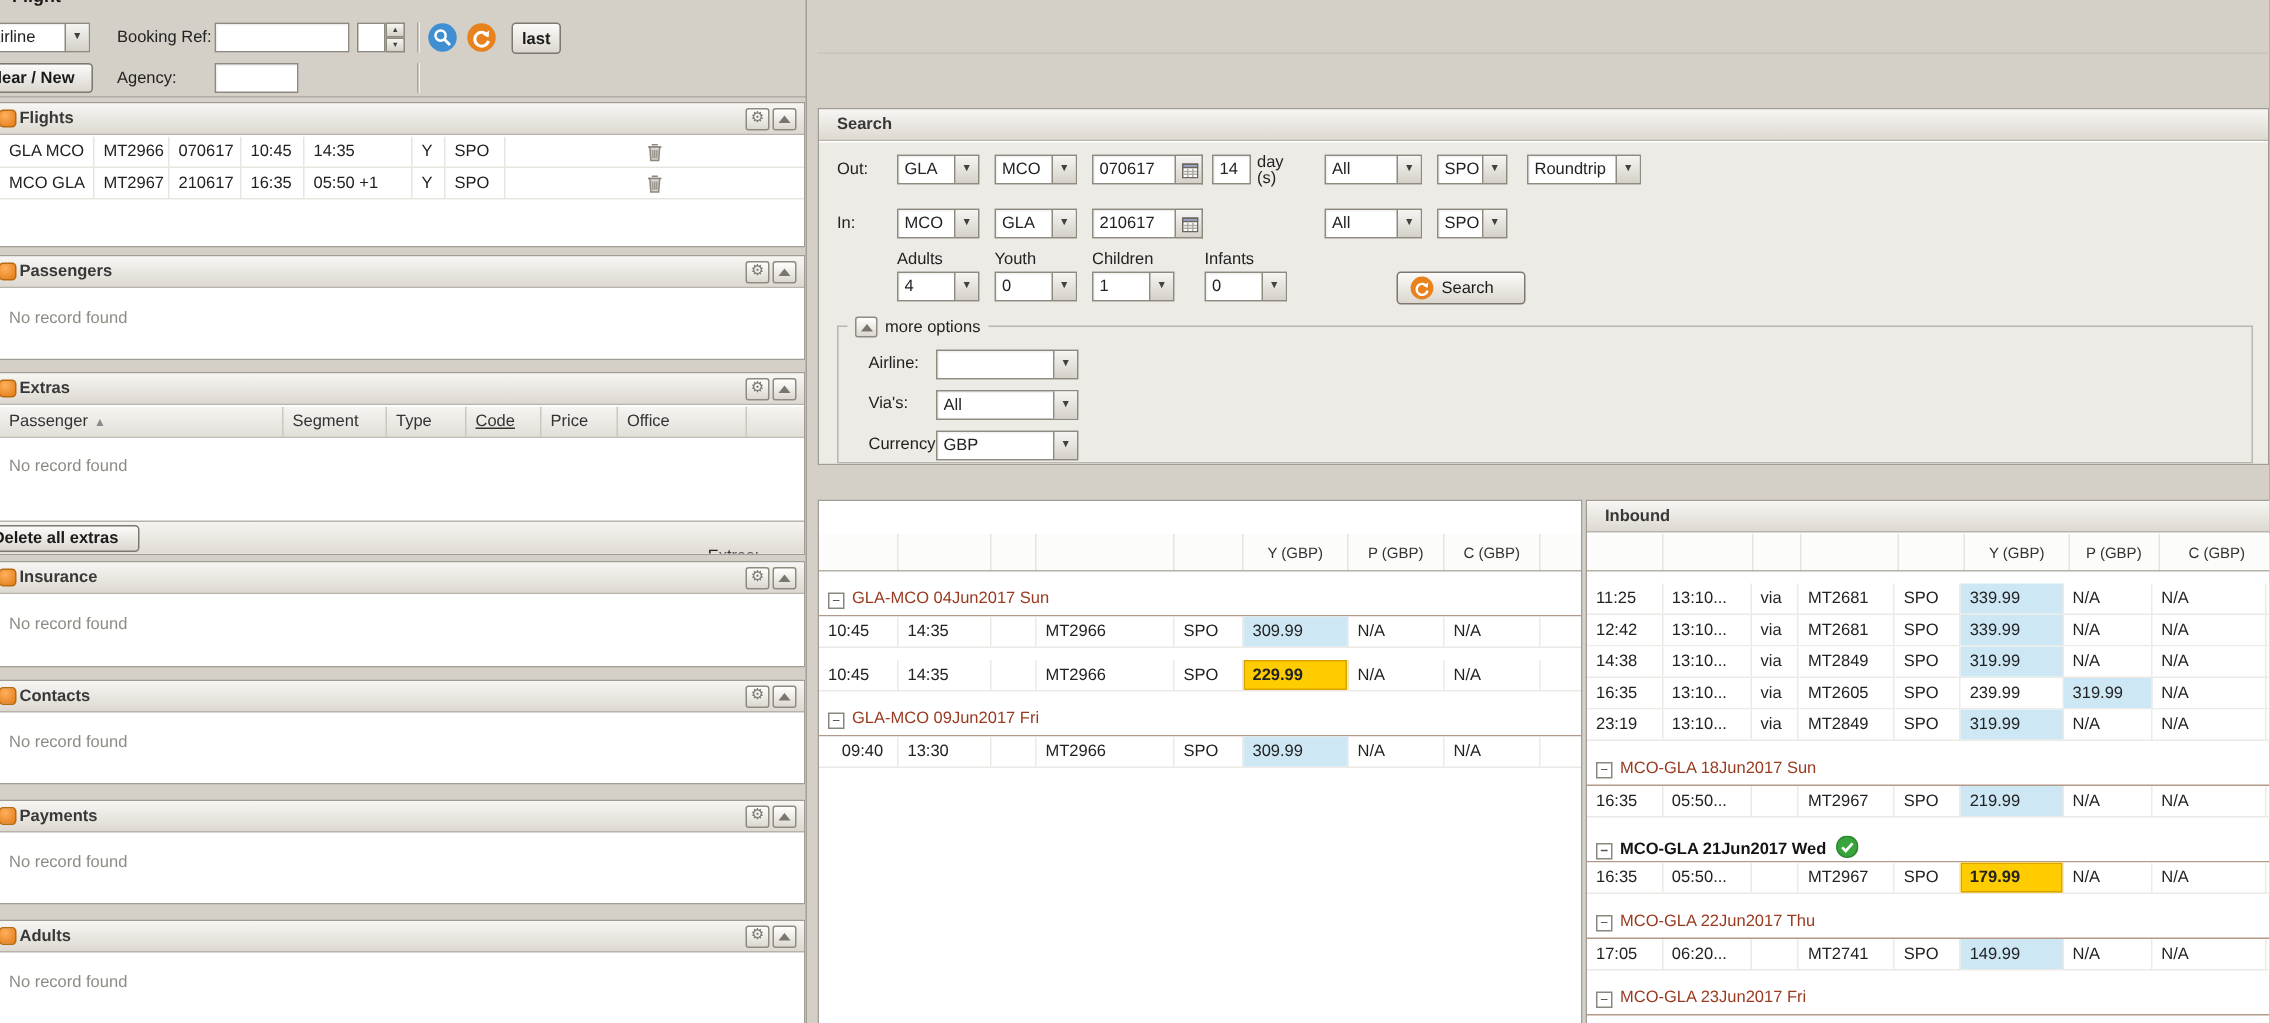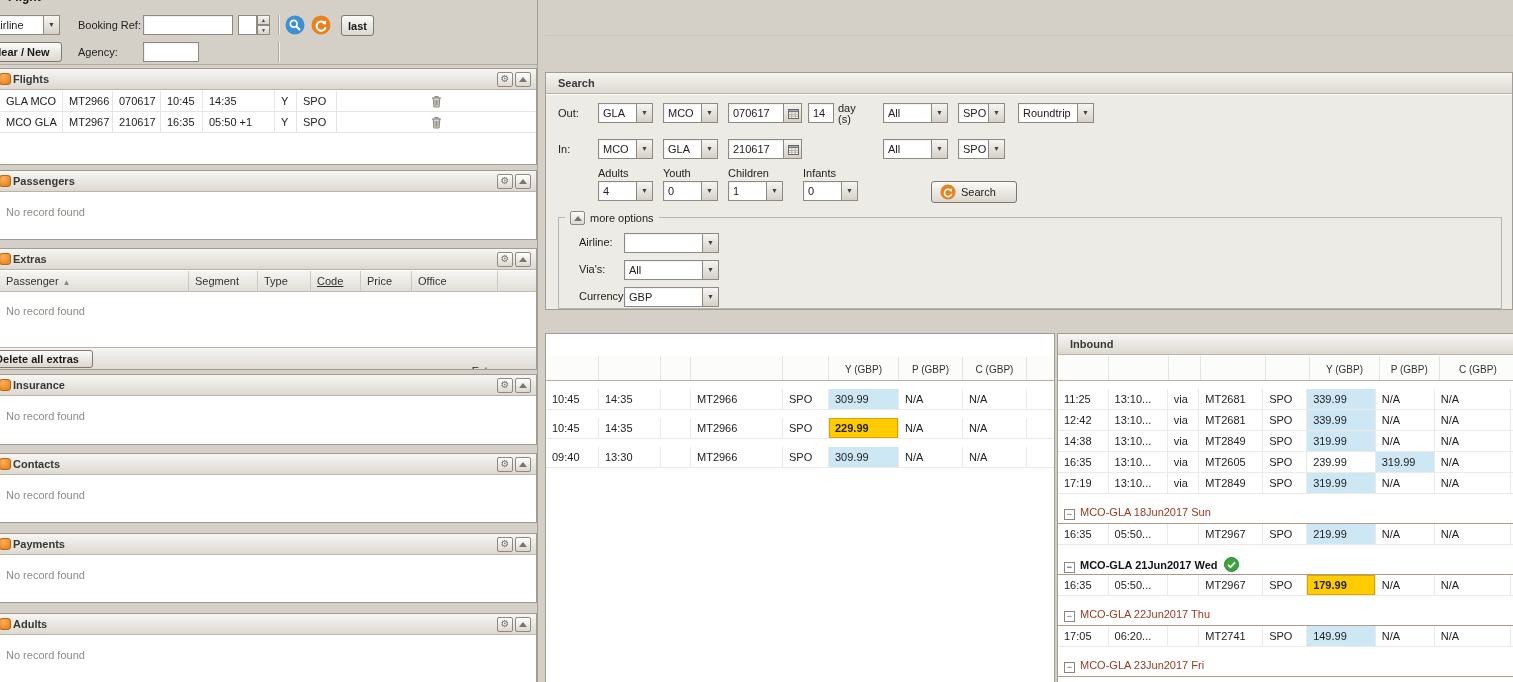--- a/index.html
+++ b/index.html
@@ -384,20 +384,21 @@
             <div class="rhcell" style="width: 62px;"></div>
             <div class="rhcell" style="width: 30px;"></div>
             <div class="rhcell" style="width: 92px;"></div>
             <div class="rhcell" style="width: 46px;"></div>
             <div class="rhcell" style="width: 70px;">Y  (GBP)</div>
             <div class="rhcell" style="width: 64px;">P  (GBP)</div>
             <div class="rhcell" style="width: 64px;">C  (GBP)</div>
             <div class="rhcell" style="flex: 1 1 0%; border-right: none;"></div>
           </div>
           <div class="rgroup">
+            <div class="ghead"><span class="gicon">−</span><span>GLA-MCO 04Jun2017 Sun</span></div>
             <div class="rrow">
               <div class="rcell" style="width: 53px;">10:45</div>
               <div class="rcell" style="width: 62px;">14:35</div>
               <div class="rcell" style="width: 30px;"></div>
               <div class="rcell" style="width: 92px;">MT2966</div>
               <div class="rcell" style="width: 46px;">SPO</div>
               <div class="rcell hl-blue" style="width: 70px;">309.99</div>
               <div class="rcell" style="width: 64px;">N/A</div>
               <div class="rcell" style="width: 64px;">N/A</div>
               <div class="rcell" style="flex: 1 1 0%; border-right: none;"></div>
@@ -410,22 +411,23 @@
               <div class="rcell" style="width: 30px;"></div>
               <div class="rcell" style="width: 92px;">MT2966</div>
               <div class="rcell" style="width: 46px;">SPO</div>
               <div class="rcell hl-yellow" style="width: 70px;">229.99</div>
               <div class="rcell" style="width: 64px;">N/A</div>
               <div class="rcell" style="width: 64px;">N/A</div>
               <div class="rcell" style="flex: 1 1 0%; border-right: none;"></div>
             </div>
           </div>
           <div class="rgroup">
-            <div class="rrow">
-              <div class="rcell" style="width: 53px;">09:40</div>
+            <div class="ghead"><span class="gicon">−</span><span>GLA-MCO 09Jun2017 Fri</span></div>
+            <div class="rrow">
+              <div class="rcell" style="width: 53px; text-align: center;">09:40</div>
               <div class="rcell" style="width: 62px;">13:30</div>
               <div class="rcell" style="width: 30px;"></div>
               <div class="rcell" style="width: 92px;">MT2966</div>
               <div class="rcell" style="width: 46px;">SPO</div>
               <div class="rcell hl-blue" style="width: 70px;">309.99</div>
               <div class="rcell" style="width: 64px;">N/A</div>
               <div class="rcell" style="width: 64px;">N/A</div>
               <div class="rcell" style="flex: 1 1 0%; border-right: none;"></div>
             </div>
           </div>
@@ -487,21 +489,21 @@
               <div class="rcell" style="width: 62px;">13:10...</div>
               <div class="rcell" style="width: 33px;">via</div>
               <div class="rcell" style="width: 67px;">MT2605</div>
               <div class="rcell" style="width: 46px;">SPO</div>
               <div class="rcell" style="width: 72px;">239.99</div>
               <div class="rcell hl-blue" style="width: 62px;">319.99</div>
               <div class="rcell" style="width: 80px;">N/A</div>
               <div class="rcell" style="flex: 1 1 0%; border-right: none;"></div>
             </div>
             <div class="rrow">
-              <div class="rcell" style="width: 53px;">17:19</div>
+              <div class="rcell" style="width: 53px;">23:19</div>
               <div class="rcell" style="width: 62px;">13:10...</div>
               <div class="rcell" style="width: 33px;">via</div>
               <div class="rcell" style="width: 67px;">MT2849</div>
               <div class="rcell" style="width: 46px;">SPO</div>
               <div class="rcell hl-blue" style="width: 72px;">319.99</div>
               <div class="rcell" style="width: 62px;">N/A</div>
               <div class="rcell" style="width: 80px;">N/A</div>
               <div class="rcell" style="flex: 1 1 0%; border-right: none;"></div>
             </div>
           </div>

